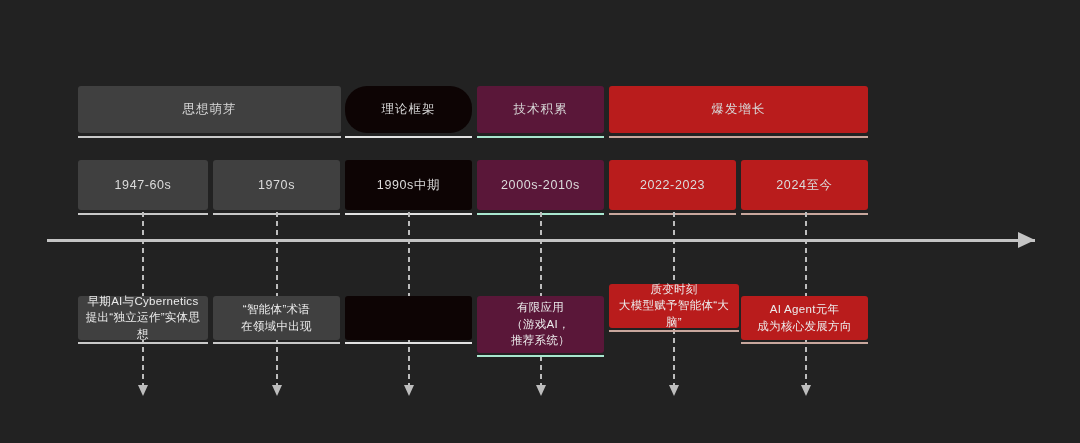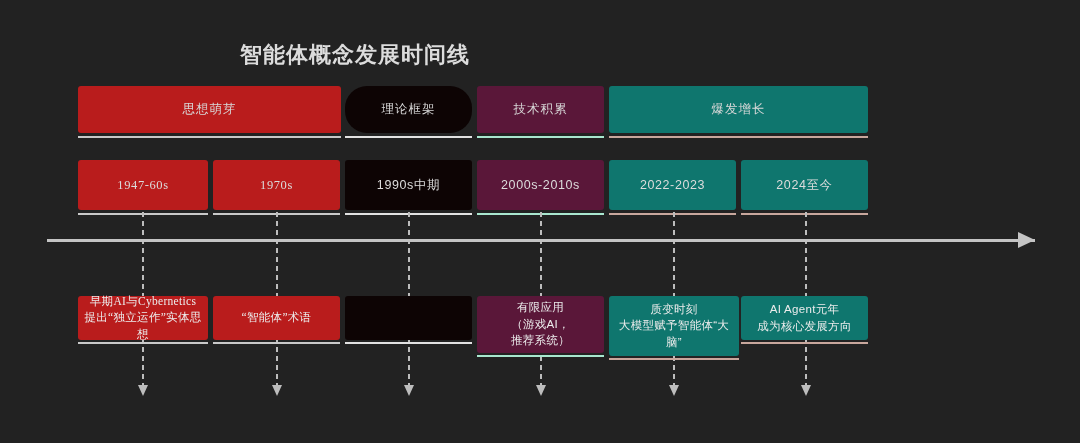--- a/index.html
+++ b/index.html
@@ -71,30 +71,30 @@
     letter-spacing:.3px;
   }
   .card-rule{
     position:absolute;
     height:2px;
     bottom:-4px;left:0;right:0;
   }
   .card .clines{width:100%;}
 
   
-  .t-neutral{background:#b91c1c;font-family:Liberation Serif, serif;}
+  .t-neutral{background:#404040;}
   .t-neutral .phase-rule,.t-neutral .era-rule,.t-neutral .card-rule{background:#c9c9c9;}
 
   .t-dark{background:#0d0404;}
   .t-dark .phase-rule,.t-dark .era-rule,.t-dark .card-rule{background:#e2e2e2;}
 
   .t-purple{background:#5a1739;}
   .t-purple .phase-rule,.t-purple .era-rule,.t-purple .card-rule{background:#a9e7cf;}
 
-  .t-slate{background:#0f766e;}
+  .t-slate{background:#b91c1c;}
   .t-slate .phase-rule,.t-slate .era-rule,.t-slate .card-rule{background:#c8a79d;}
 
   
   .axis-line{
     position:absolute;
     left:47px;top:239px;
     width:988px;height:3px;
     background:#c4c4c4;
   }
   .axis-head{
@@ -120,21 +120,20 @@
     border-left:5px solid transparent;
     border-right:5px solid transparent;
     border-top:11px solid #bdbdbd;
   }
 </style>
 </head>
 <body>
 
 <div id="stage">
 
-  <div class="title">智能体概念发展时间线</div>
 
   <div id="phase-row">
       <div class="phase t-neutral" style="left: 78px; top: 86px; width: 263px;">
         <span class="plabel">思想萌芽</span>
         <div class="phase-rule"></div>
       </div>
       <div class="phase t-dark" style="left: 345px; top: 86px; width: 127px; border-radius: 22px;">
         <span class="plabel">理论框架</span>
         <div class="phase-rule"></div>
       </div>
@@ -195,35 +194,36 @@
       <div class="card t-neutral" style="left: 78px; top: 296px; width: 130px; height: 44px;">
         <div class="clines">
           <div>早期AI与Cybernetics</div>
           <div>提出“独立运作”实体思想</div>
         </div>
         <div class="card-rule"></div>
       </div>
       <div class="card t-neutral" style="left: 213px; top: 296px; width: 127px; height: 44px;">
         <div class="clines">
           <div>“智能体”术语</div>
+          <div>在领域中出现</div>
         </div>
         <div class="card-rule"></div>
       </div>
       <div class="card t-dark" style="left: 345px; top: 296px; width: 127px; height: 44px;">
         <div class="card-rule"></div>
       </div>
       <div class="card t-purple" style="left: 477px; top: 296px; width: 127px; height: 57px;">
         <div class="clines">
           <div>有限应用</div>
           <div>（游戏AI，</div>
           <div>推荐系统）</div>
         </div>
         <div class="card-rule"></div>
       </div>
-      <div class="card t-slate" style="left: 609px; top: 296px; width: 130px; height: 60px;">
+      <div class="card t-slate" style="left: 609px; top: 284px; width: 130px; height: 44px;">
         <div class="clines">
           <div>质变时刻</div>
           <div>大模型赋予智能体“大脑”</div>
         </div>
         <div class="card-rule"></div>
       </div>
       <div class="card t-slate" style="left: 741px; top: 296px; width: 127px; height: 44px;">
         <div class="clines">
           <div>AI Agent元年</div>
           <div>成为核心发展方向</div>

